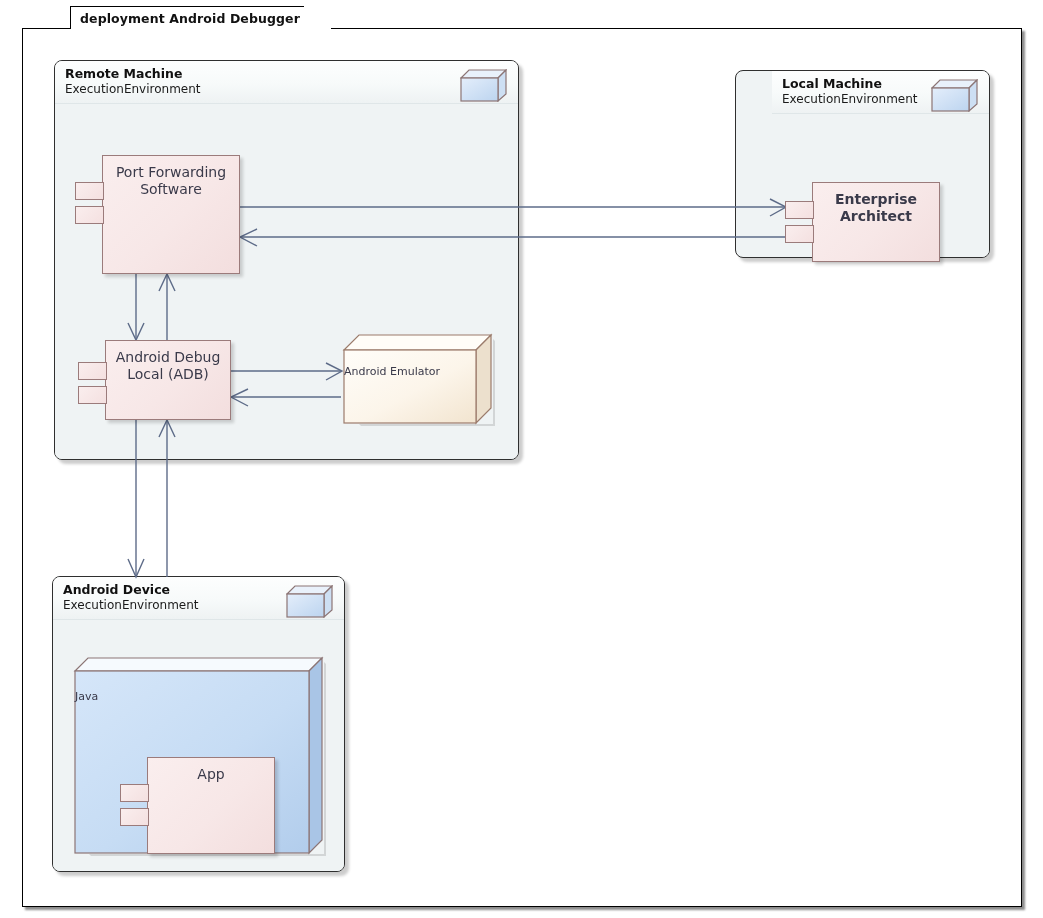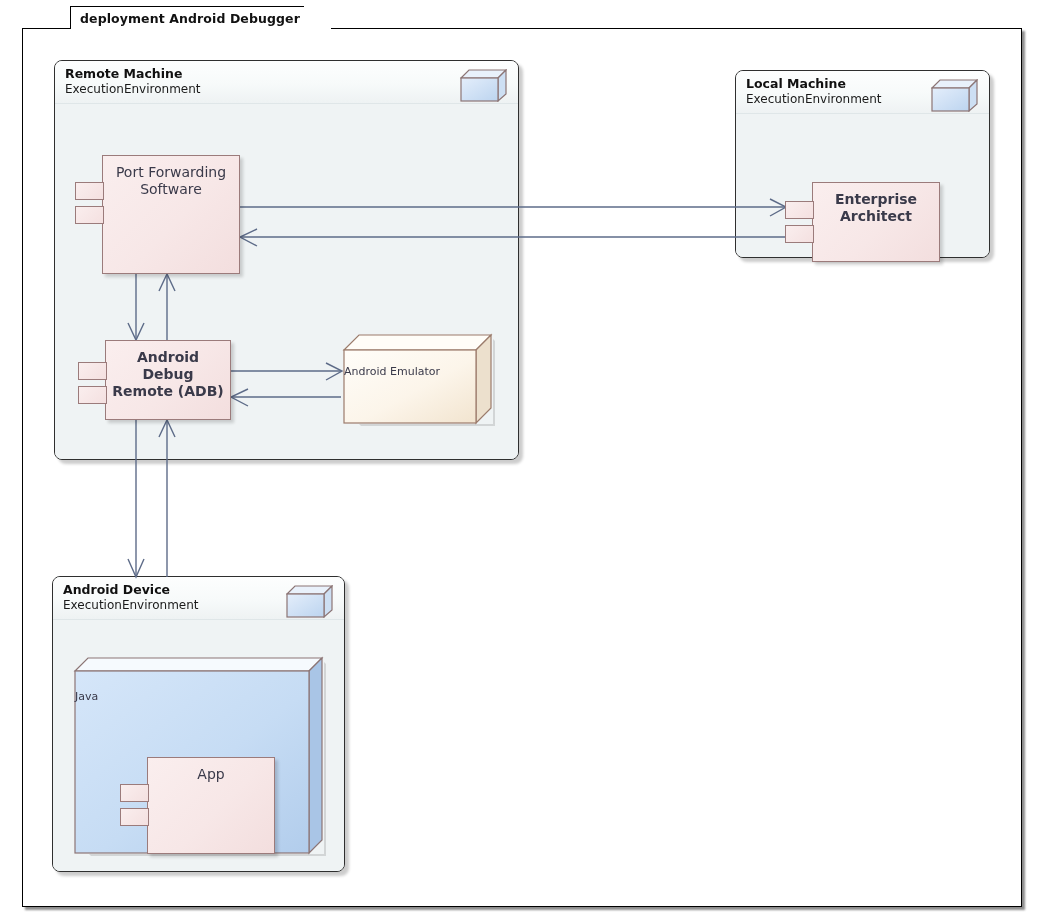--- a/index.html
+++ b/index.html
@@ -235,24 +235,24 @@
 
   <div class="component" style="left:102px; top:155px; width:138px; height:119px; z-index:6;">
     <div class="component-label">
       <span>Port Forwarding</span><br>
       <span>Software</span>
     </div>
     <div class="port p1"></div>
     <div class="port p2"></div>
   </div>
 
-  <div class="component" style="left:105px; top:340px; width:126px; height:80px; z-index:6;font-weight:bold;">
+  <div class="component" style="left:105px; top:340px; width:126px; height:80px; z-index:6;">
     <div class="component-label">
       <span>Android Debug</span><br>
-      <span>Remote (ADB)</span>
+      <span>Local (ADB)</span>
     </div>
     <div class="port p1" style="top:21px;"></div>
     <div class="port p2" style="top:45px;"></div>
   </div>
 
   <div class="box3d" style="left:343px; top:334px; width:150px; height:95px; z-index:6;">
     <svg width="155" height="100" viewBox="0 0 155 100">
       <defs>
         <linearGradient id="emug" x1="0" y1="0" x2="1" y2="1">
           <stop offset="0%" stop-color="#fffdf9"></stop>
@@ -261,21 +261,21 @@
         </linearGradient>
       </defs>
       <polygon points="1,16 16,1 148,1 133,16" fill="#fffdf8" stroke="#9b7b6b" stroke-width="1.2"></polygon>
       <polygon points="133,16 148,1 148,74 133,89" fill="#ece0cd" stroke="#9b7b6b" stroke-width="1.2"></polygon>
       <rect x="1" y="16" width="132" height="73" fill="url(#emug)" stroke="#9b7b6b" stroke-width="1.2"></rect>
       <polygon points="150,5 152,7 152,92 18,92 16,90 150,90" fill="rgba(0,0,0,0.12)" stroke="none"></polygon>
     </svg>
     <div class="box3d-label" style="top:30px; left:1px; width:132px;">Android Emulator</div>
   </div>
 
-  <div class="node" style="left:735px; top:70px; width:255px; height:188px;">
+  <div class="node" style="left:735px; top:70px; width:255px; height:188px;padding-left:36px;">
     <div class="node-header">
       <div class="node-title">Local Machine</div>
       <div class="node-stereotype">ExecutionEnvironment</div>
       <div class="node-glyph">
         <svg width="47" height="33" viewBox="0 0 47 33">
           <polygon points="1,9 9,1 46,1 38,9" fill="#e9f1fb" stroke="#8c7575" stroke-width="1.2"></polygon>
           <polygon points="38,9 46,1 46,25 38,32" fill="#cddff3" stroke="#8c7575" stroke-width="1.2"></polygon>
           <rect x="1" y="9" width="37" height="23" fill="url(#cubeg1)" stroke="#8c7575" stroke-width="1.2"></rect>
         </svg>
       </div>

